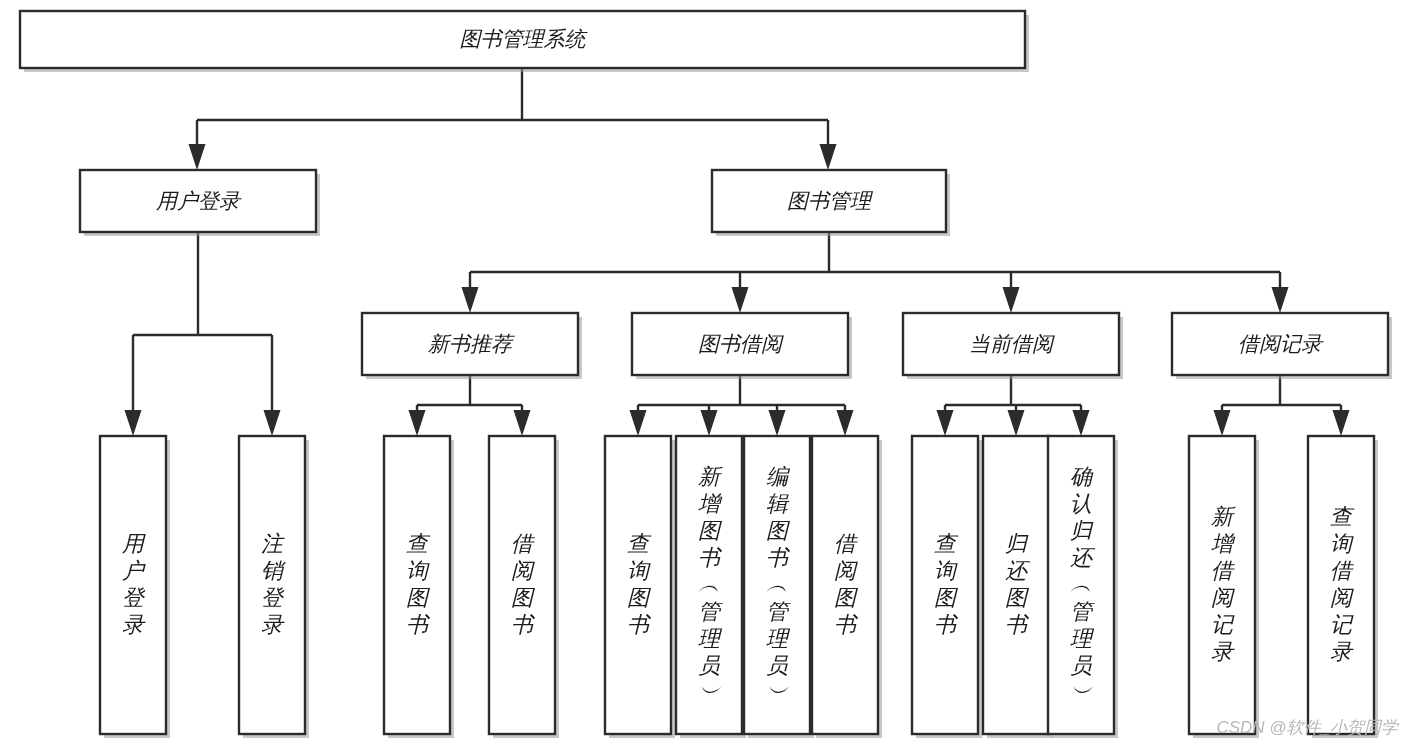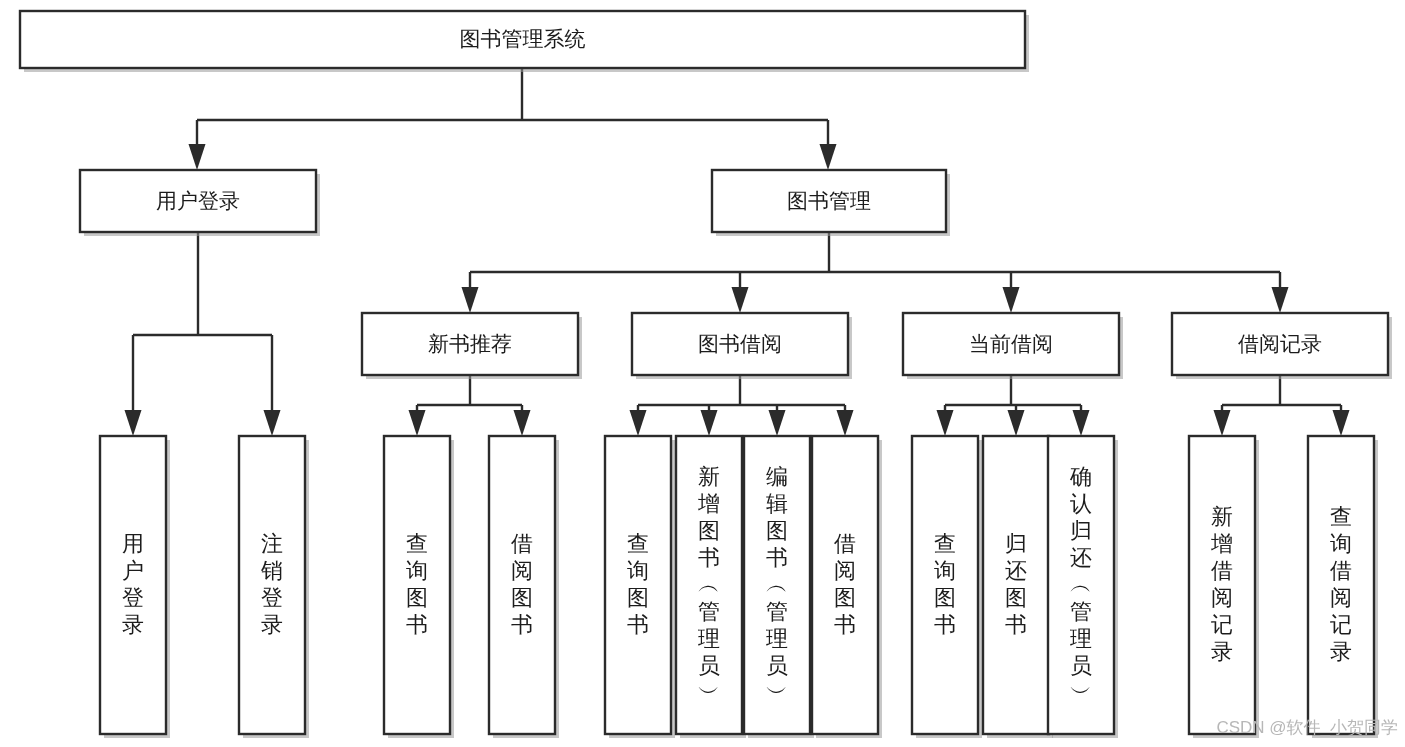--- a/index.html
+++ b/index.html
@@ -11,20 +11,21 @@
     width: 1405px;
     height: 747px;
     font-family: "Liberation Sans", "DejaVu Sans", sans-serif;
     overflow: hidden;
     position: relative;
   }
   #diagram-root {
     position: relative;
     width: 1405px;
     height: 747px;
+    font-style: italic;
   }
   svg#tree-svg {
     position: absolute;
     left: 0;
     top: 0;
     width: 1405px;
     height: 747px;
     display: block;
   }
   .node-box {

